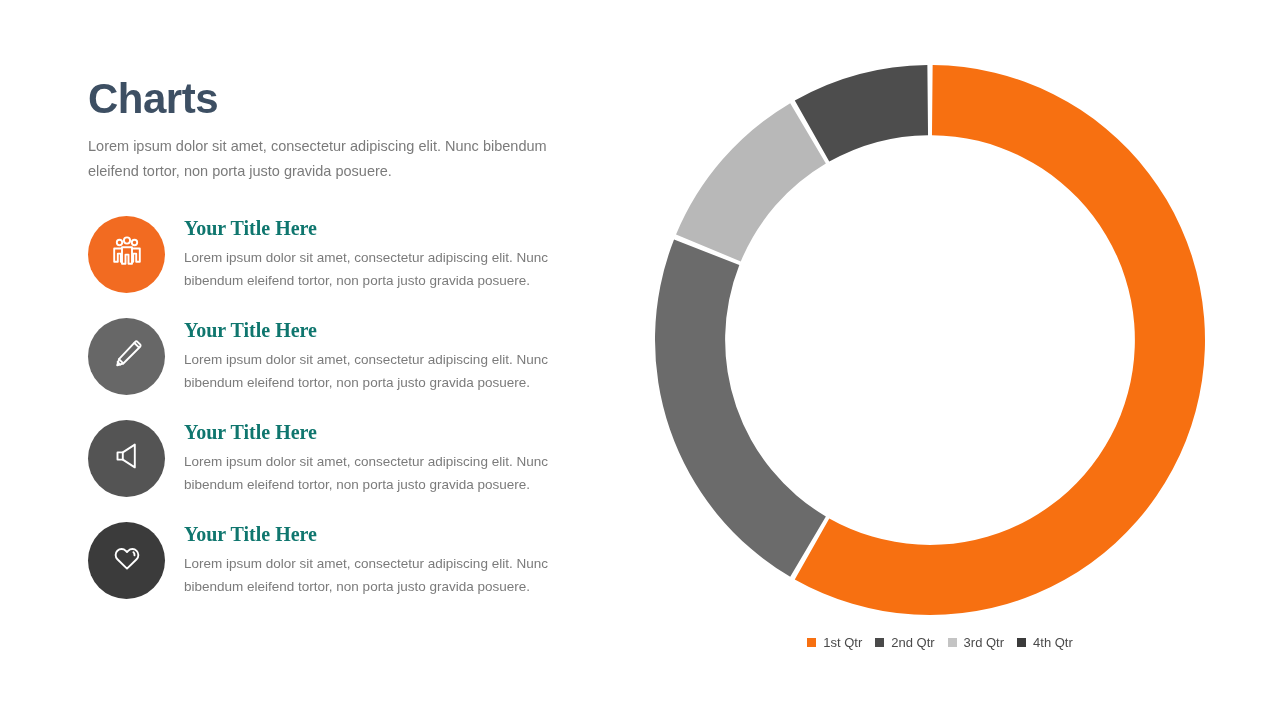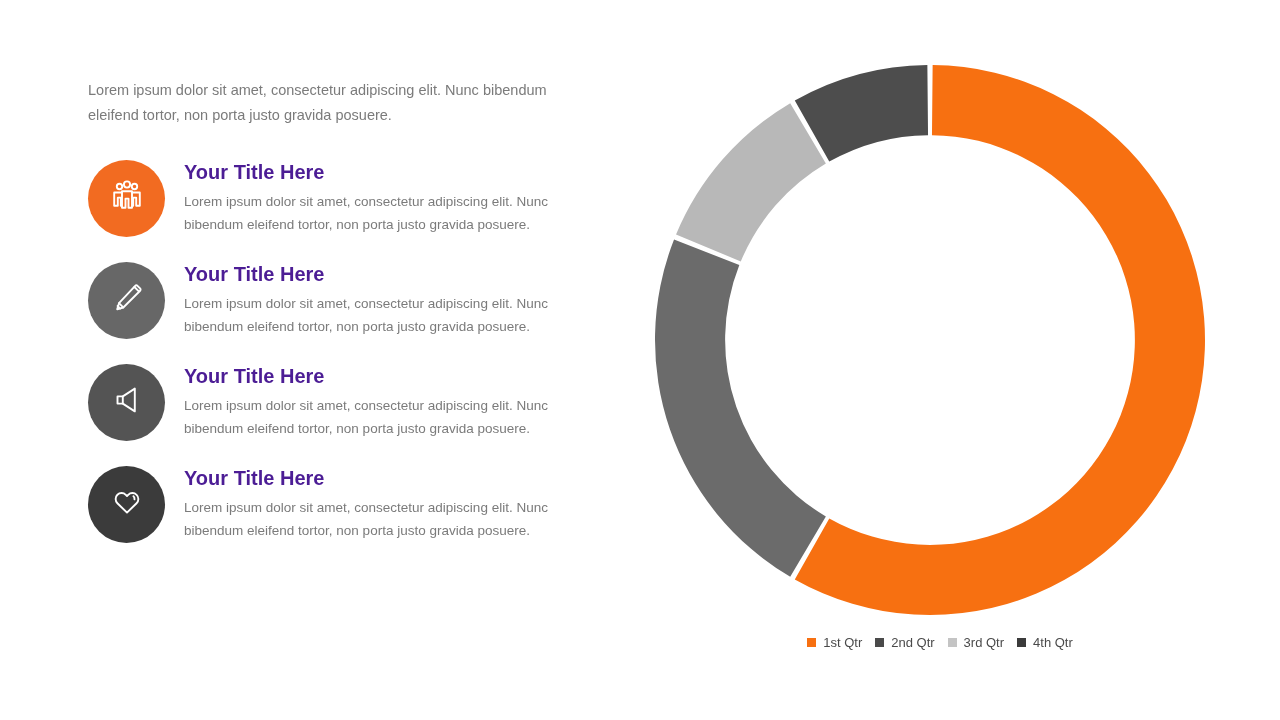--- a/index.html
+++ b/index.html
@@ -64,23 +64,24 @@
   }
 
   .feature-text {
     margin-left: 19px;
     padding-top: 3px;
   }
 
   .feature-title {
     font-size: 20px;
     font-weight: bold;
-    color: #4c1d95;
+    color: #0f766e;
     margin: 0 0 7px 0;
     line-height: 1.1;
+    font-family: Liberation Serif, serif;
   }
 
   .feature-desc {
     font-size: 13.5px;
     color: #7b7b7b;
     line-height: 1.72;
     width: 404px;
     margin: 0;
   }
 
@@ -127,20 +128,21 @@
     font-size: 13px;
     color: #4a4a4a;
     white-space: nowrap;
   }
 </style>
 </head>
 <body>
 
 <div id="left-panel">
 
+  <h1 id="page-title">Charts</h1>
 
   <p id="page-subtitle">Lorem ipsum dolor sit amet, consectetur adipiscing elit. Nunc bibendum eleifend tortor, non porta justo gravida posuere.</p>
 
   <div id="feature-list">
 
     <div class="feature-item">
       <div class="feature-icon-circle" style="background:#f26b21">
         <span>
           <svg width="40" height="40" viewBox="0 0 40 40" fill="none" stroke="#ffffff" stroke-width="1.9" stroke-linecap="round" stroke-linejoin="round">
             <circle cx="12.5" cy="10.5" r="2.7"></circle>

